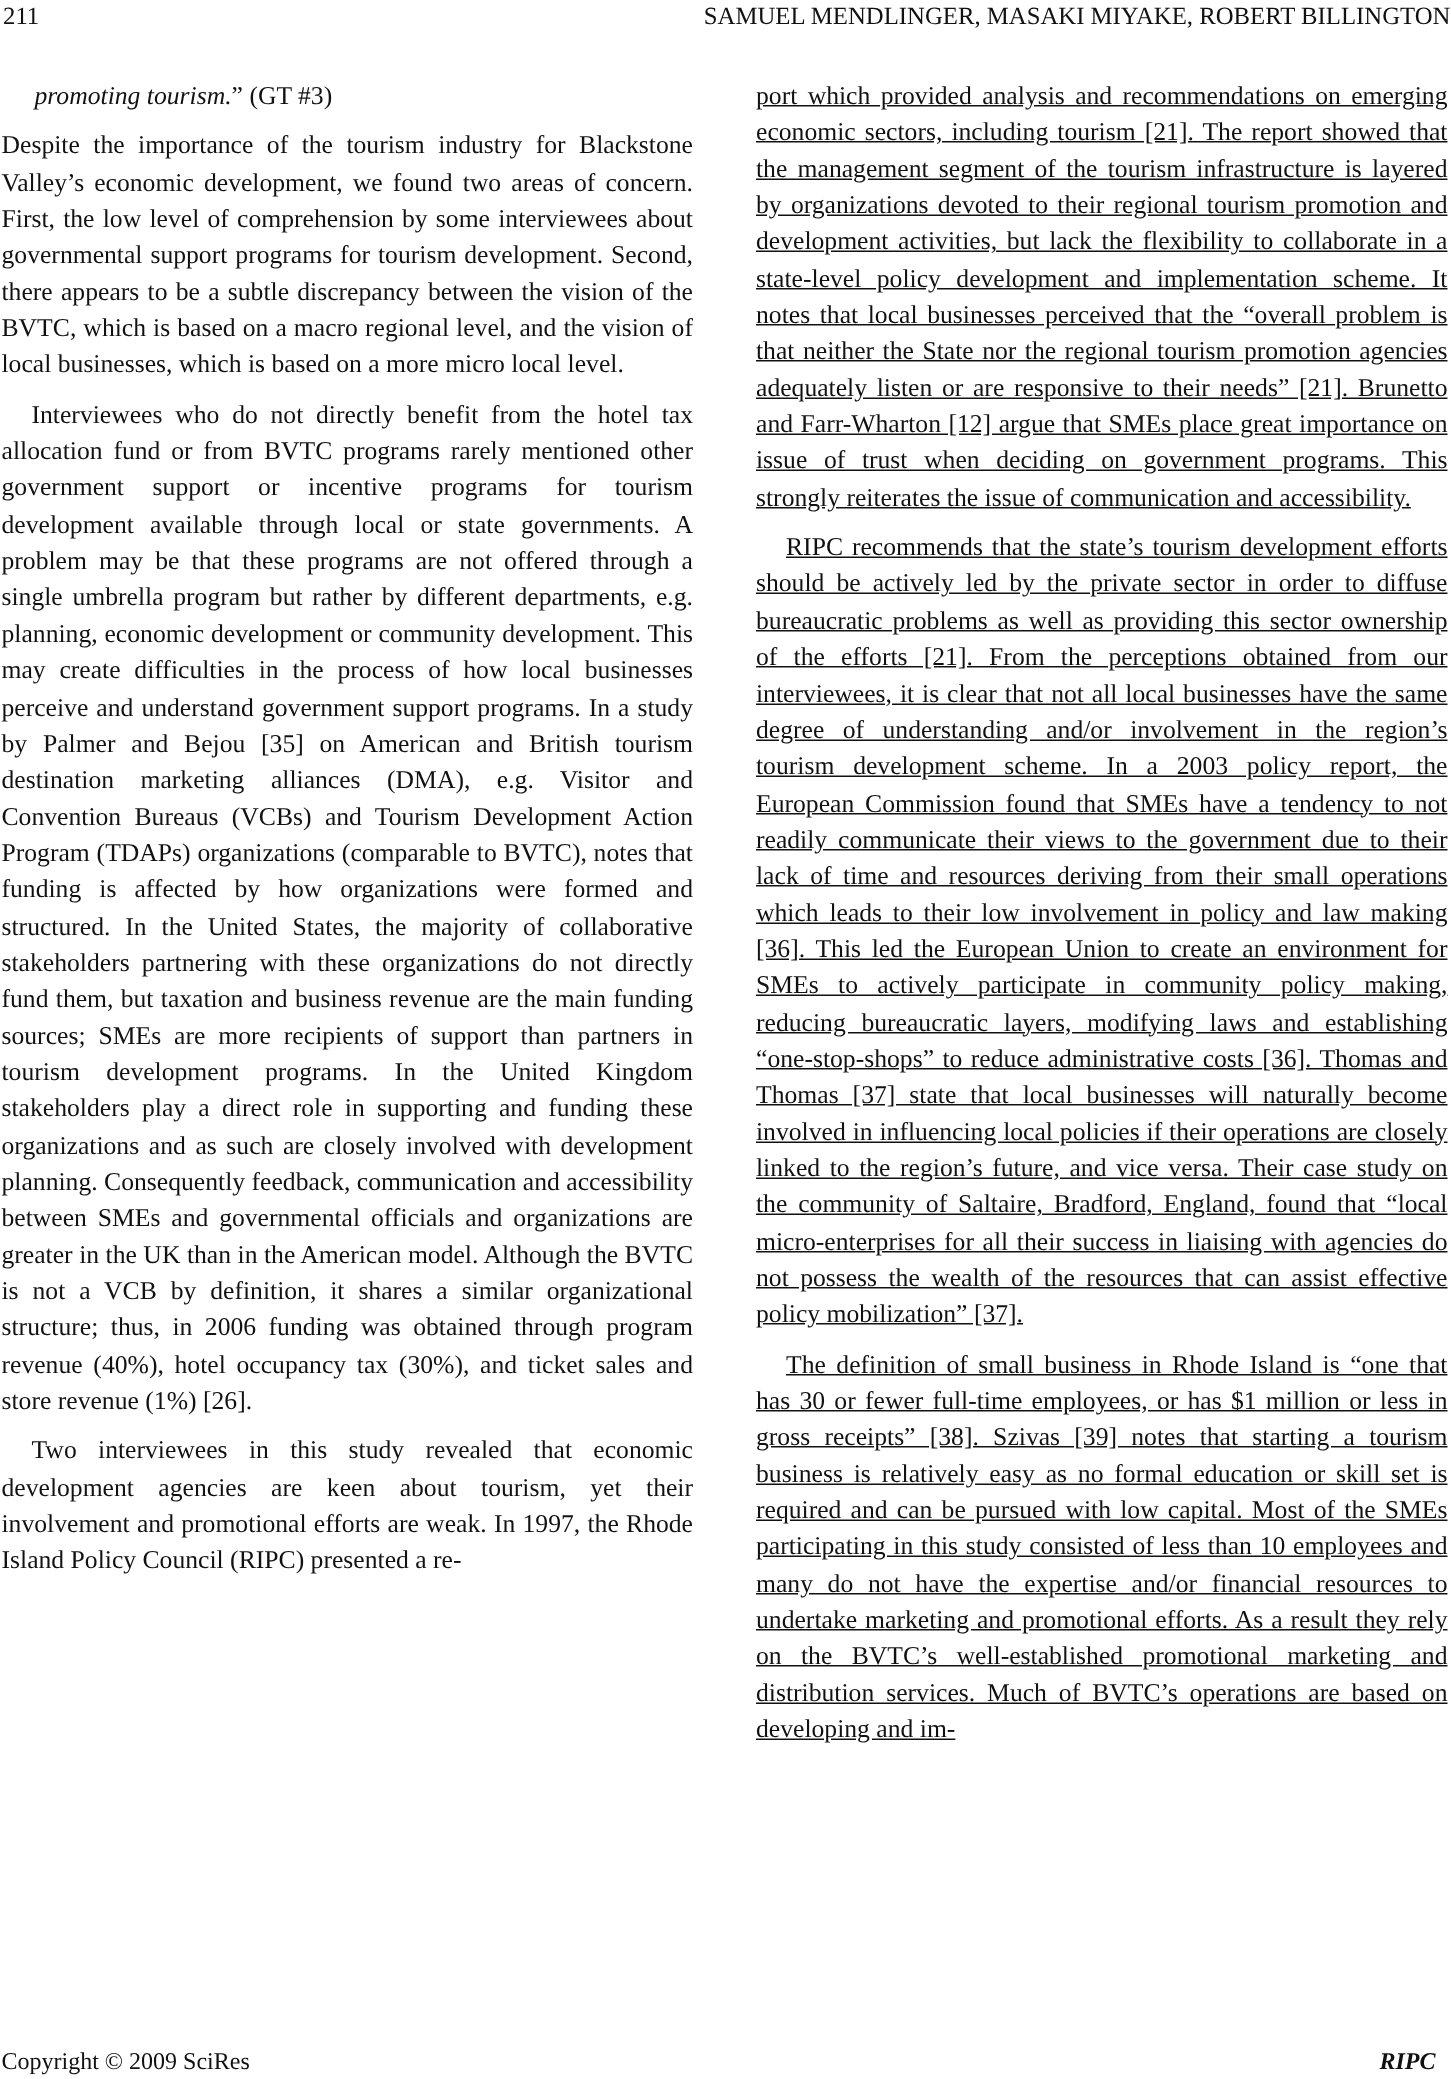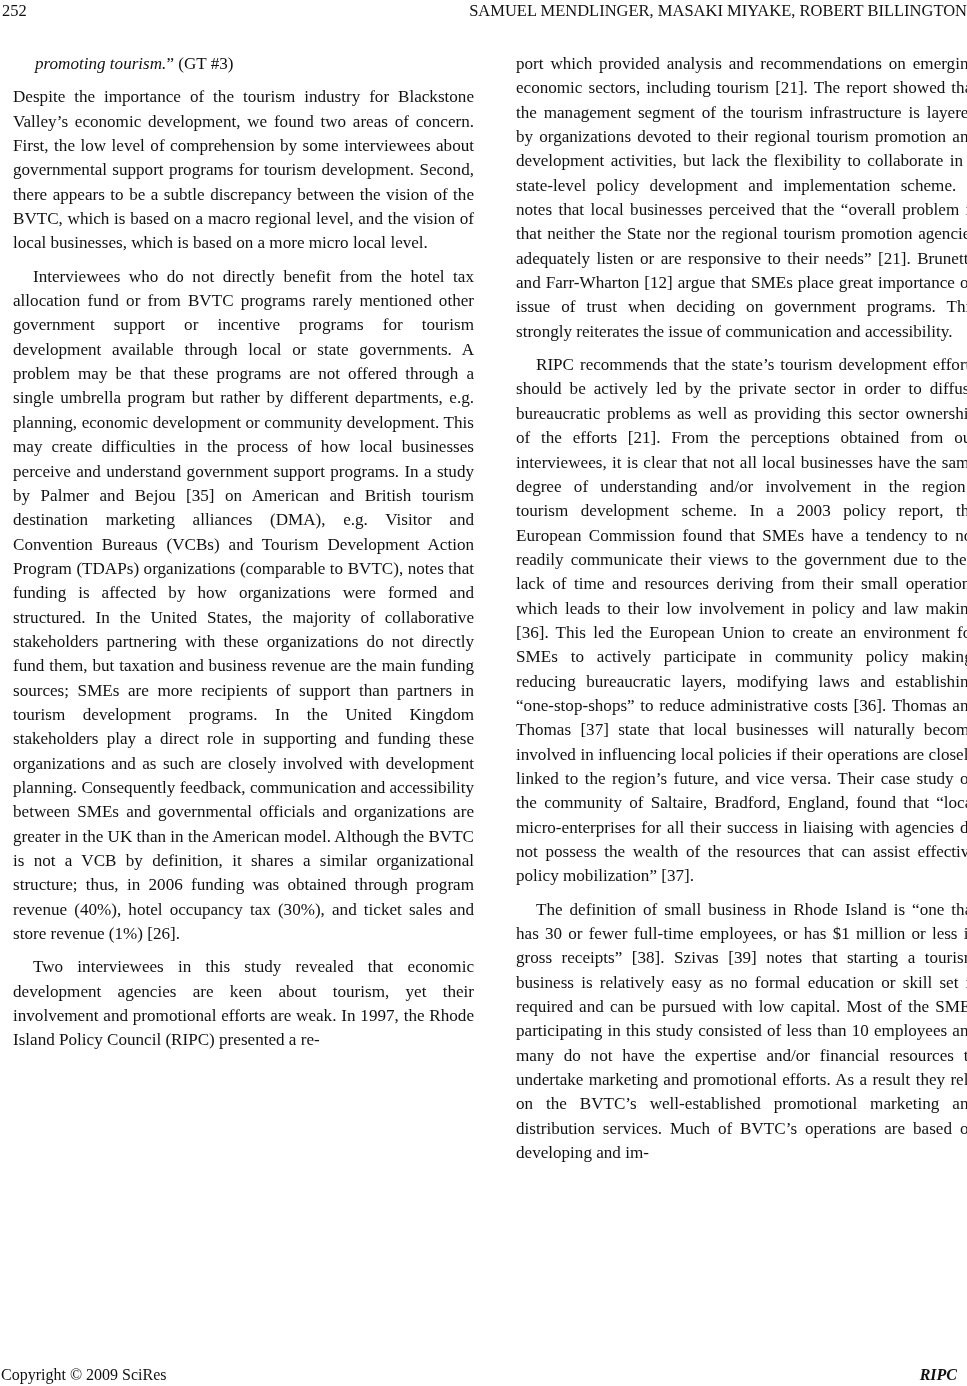--- a/index.html
+++ b/index.html
@@ -8,24 +8,24 @@
     font-family: "Liberation Serif", "DejaVu Serif", serif; color: #111;
   }
   .header {
     position: absolute; top: 0; left: 0; width: 967px; height: 22px;
     font-size: 16.5px; line-height: 22px;
   }
   .page-num { position: absolute; left: 2px; top: 0; }
   .running-head { position: absolute; left: 0; right: 0; text-align: right; top: 0; letter-spacing: 0; }
   .col {
     position: absolute; top: 52px; width: 461px;
-    font-size: 17.1px; line-height: 24.35px; text-align: justify; padding-left: 12px;
+    font-size: 17.1px; line-height: 24.35px; text-align: justify;
   }
   .col.left { left: 1px; }
-  .col.right { left: 504px; width: 461px; }
+  .col.right { left: 504px; width: 461px; text-decoration: underline; }
   .col p { margin: 0; }
   .col p.indent { text-indent: 20px; }
   .col p + p { margin-top: 9px; }
   .quote-cont { padding-left: 22px; margin: 0; }
   .bullet {
     position: relative; padding-left: 22px; margin: 8px 0 0 0;
   }
   .bullet-dot {
     position: absolute; left: 2px; top: 8px; width: 10px; height: 10px;
     border-radius: 50%; background: #000;
@@ -38,21 +38,21 @@
     position: absolute; top: 1364px; left: 0; width: 963px; height: 22px;
     font-size: 16px; line-height: 22px;
   }
   .copyright { position: absolute; left: 1px; top: 0; }
   .journal { position: absolute; right: 6px; top: 0; font-weight: bold; font-style: italic; }
 </style>
 </head>
 <body>
 
 <div class="header">
-  <span class="page-num">252</span>
+  <span class="page-num">211</span>
   <span class="running-head">SAMUEL MENDLINGER, MASAKI MIYAKE, ROBERT BILLINGTON</span>
 </div>
 
 <div class="col left">
   <p class="quote-cont"><span class="italic">promoting tourism.</span><span>” (GT #3)</span></p>
 
 
 
   <p>Despite the importance of the tourism industry for Blackstone Valley’s economic development, we found two areas of concern. First, the low level of comprehension by some interviewees about governmental support programs for tourism development. Second, there appears to be a subtle discrepancy between the vision of the BVTC, which is based on a macro regional level, and the vision of local businesses, which is based on a more micro local level.</p>
   <p class="indent">Interviewees who do not directly benefit from the hotel tax allocation fund or from BVTC programs rarely mentioned other government support or incentive programs for tourism development available through local or state governments. A problem may be that these programs are not offered through a single umbrella program but rather by different departments, e.g. planning, economic development or community development. This may create difficulties in the process of how local businesses perceive and understand government support programs. In a study by Palmer and Bejou [35] on American and British tourism destination marketing alliances (DMA), e.g. Visitor and Convention Bureaus (VCBs) and Tourism Development Action Program (TDAPs) organizations (comparable to BVTC), notes that funding is affected by how organizations were formed and structured. In the United States, the majority of collaborative stakeholders partnering with these organizations do not directly fund them, but taxation and business revenue are the main funding sources; SMEs are more recipients of support than partners in tourism development programs. In the United Kingdom stakeholders play a direct role in supporting and funding these organizations and as such are closely involved with development planning. Consequently feedback, communication and accessibility between SMEs and governmental officials and organizations are greater in the UK than in the American model. Although the BVTC is not a VCB by definition, it shares a similar organizational structure; thus, in 2006 funding was obtained through program revenue (40%), hotel occupancy tax (30%), and ticket sales and store revenue (1%) [26].</p>

